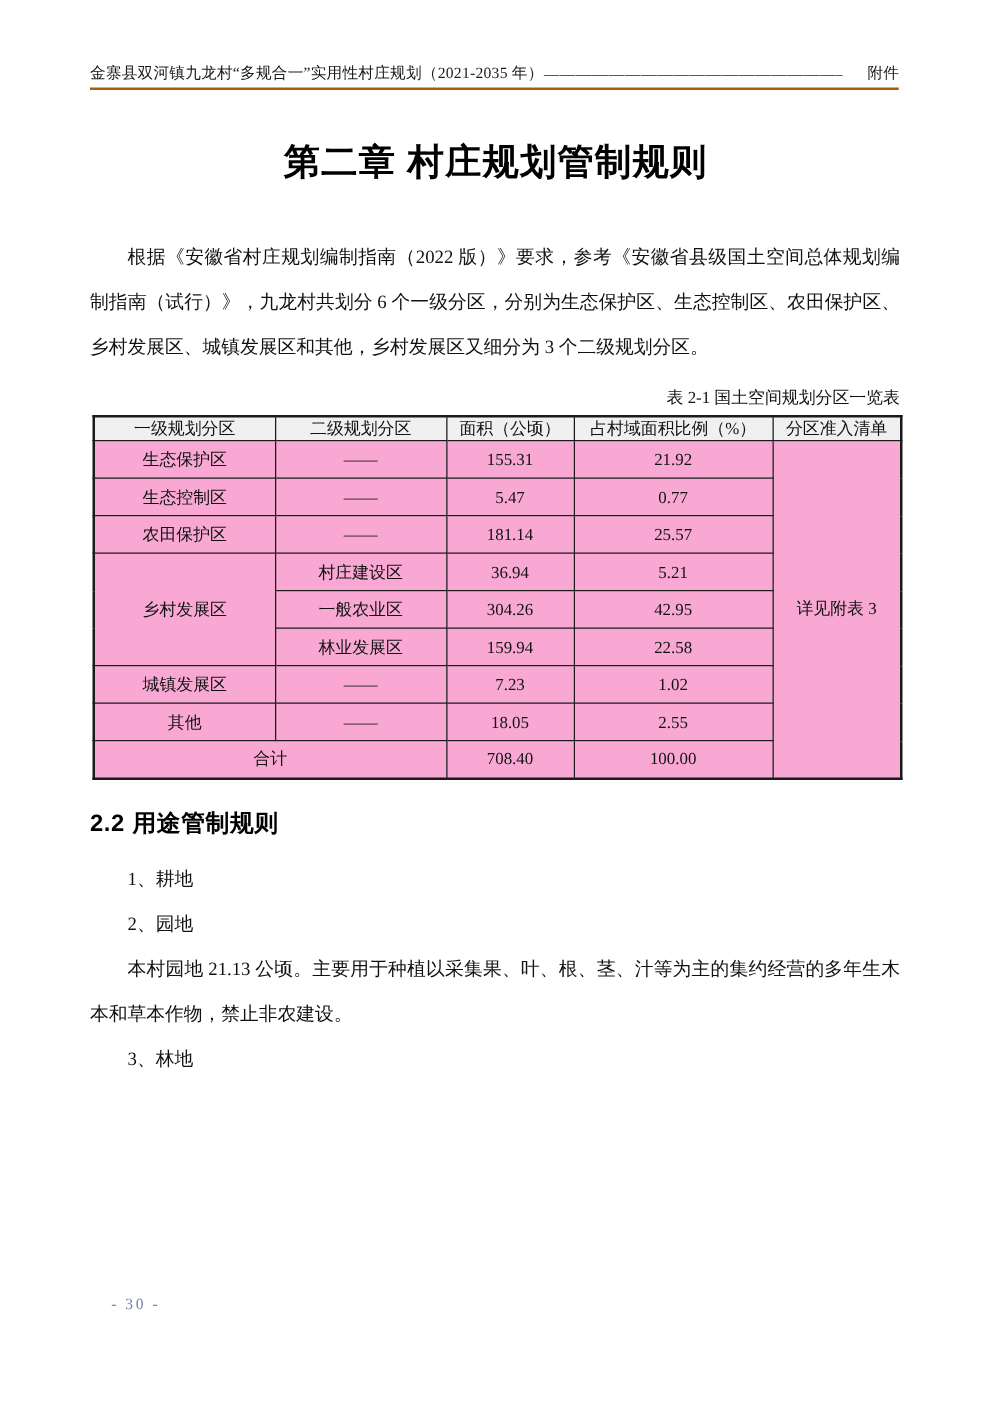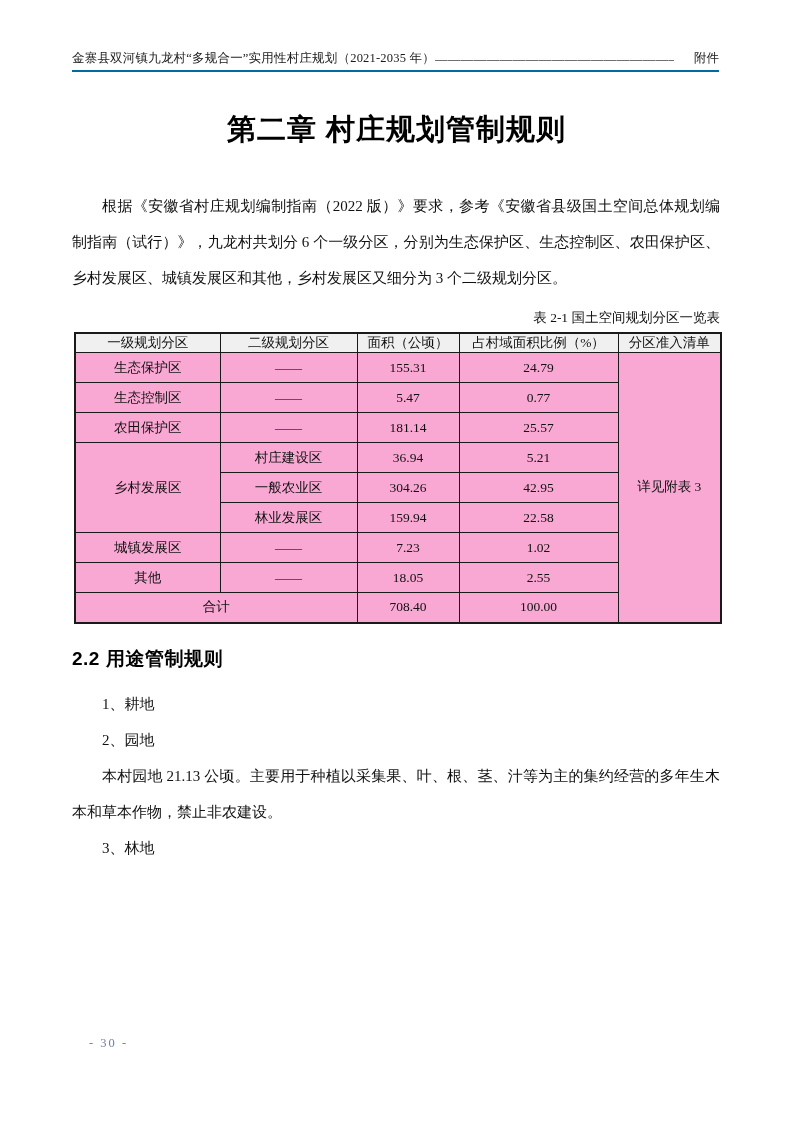--- a/index.html
+++ b/index.html
@@ -17,21 +17,21 @@
     overflow: hidden;
   }
   
   .doc-header {
     position: absolute;
     top: 50px;
     left: 72px;
     right: 74px;
     display: flex;
     align-items: flex-end;
-    border-bottom: 2px solid #0369a1;
+    border-bottom: 2px solid #a16207;
     padding-bottom: 3px;
     font-size: 12.5px;
     white-space: nowrap;
     color: #1a1a1a;
   }
   .doc-header .hdr-title { flex: 0 0 auto; letter-spacing: 0.2px; }
   .doc-header .hdr-dashes {
     flex: 1 1 auto;
     overflow: hidden;
     white-space: nowrap;
@@ -155,21 +155,21 @@
           <th>面积（公顷）</th>
           <th>占村域面积比例（%）</th>
           <th>分区准入清单</th>
         </tr>
       </thead>
       <tbody>
         <tr>
           <td>生态保护区</td>
           <td>——</td>
           <td>155.31</td>
-          <td>24.79</td>
+          <td>21.92</td>
           <td rowspan="9">详见附表 3</td>
         </tr>
         <tr>
           <td>生态控制区</td>
           <td>——</td>
           <td>5.47</td>
           <td>0.77</td>
         </tr>
         <tr>
           <td>农田保护区</td>

